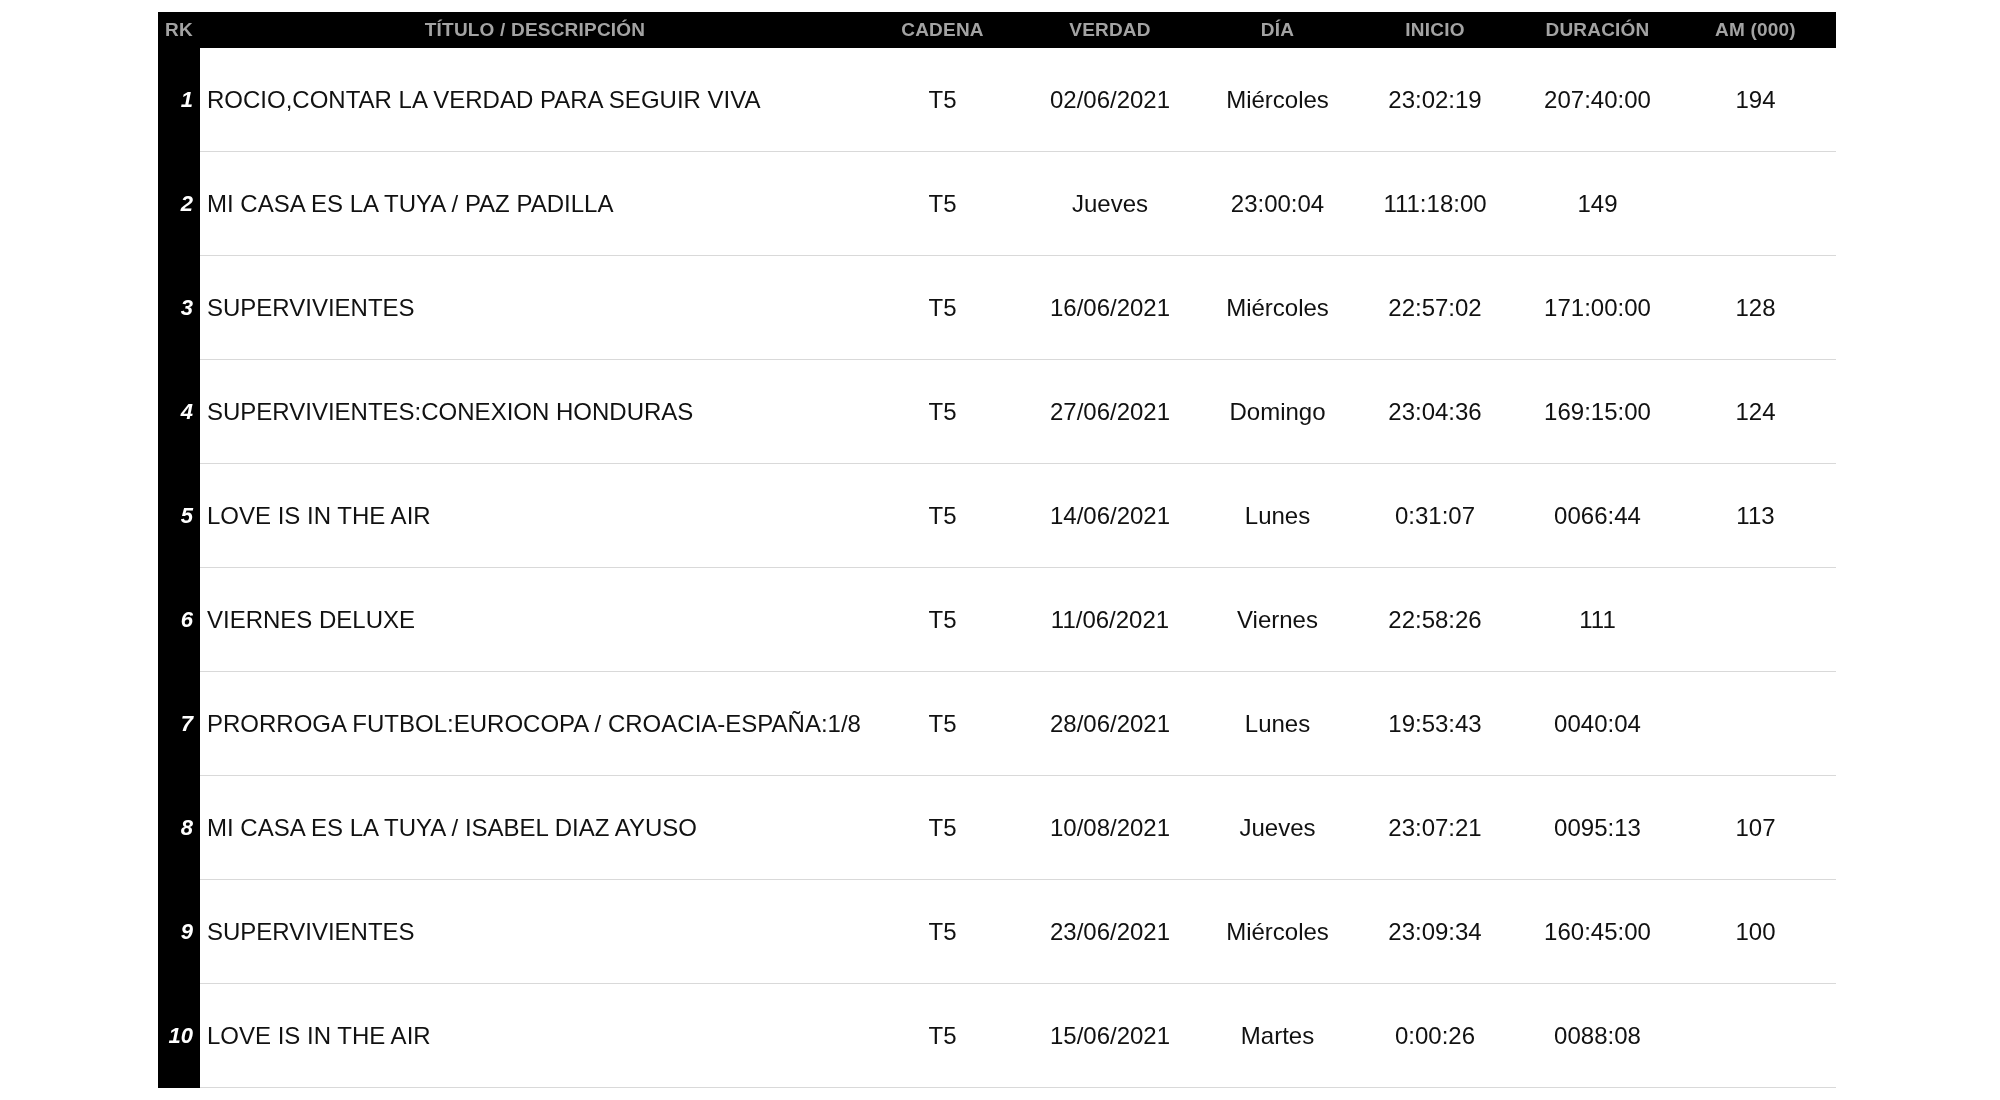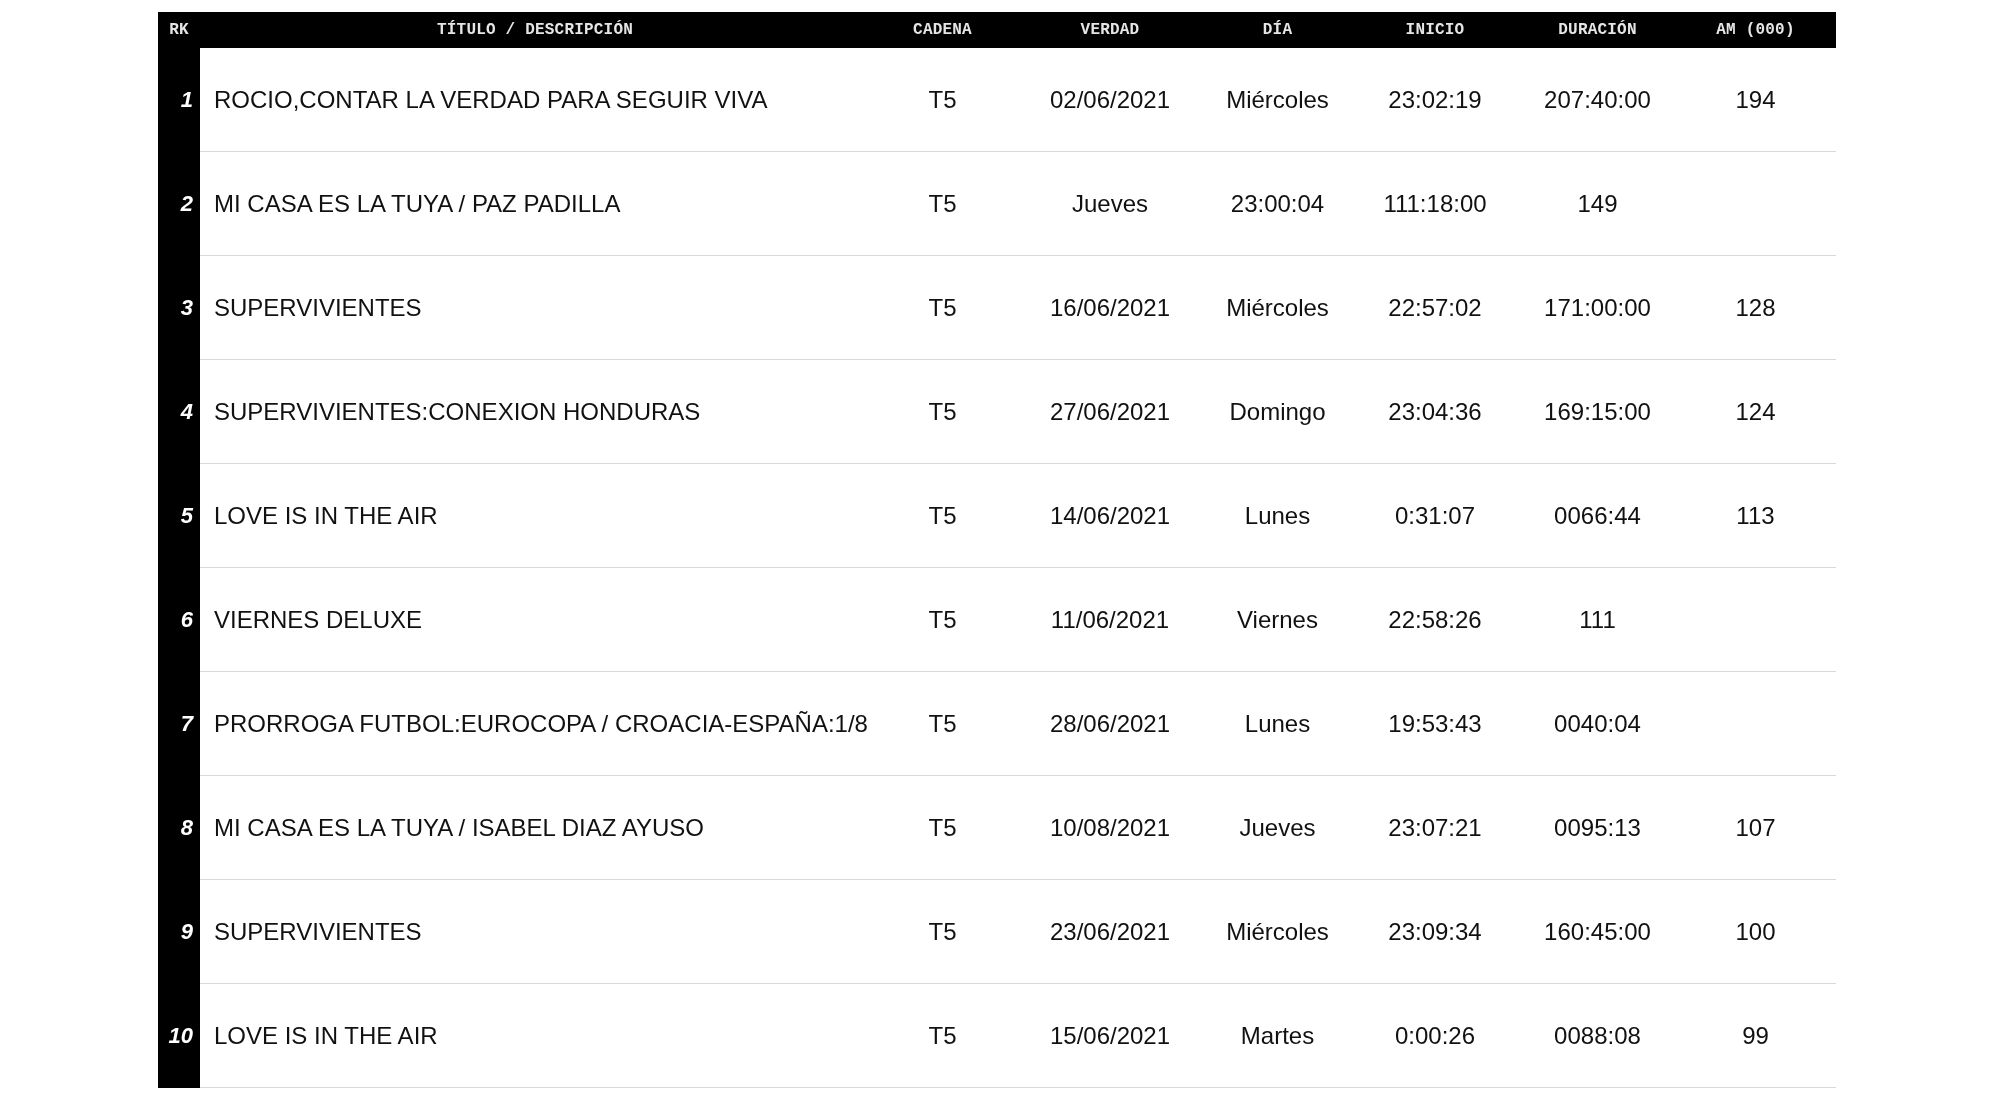--- a/index.html
+++ b/index.html
@@ -16,29 +16,28 @@
     top: 12px;
     width: 1678px;
   }
   .thead {
     display: grid;
     grid-template-columns: 42px 670px 145px 190px 145px 170px 155px 161px;
     background: #000000;
     height: 36px;
   }
   .thead .hcell {
-    color: #e5e5e5;
+    color: #a3a3a3;
     font-weight: bold;
-    font-size: 16px;
+    font-size: 19px;
     display: flex;
     align-items: center;
     justify-content: center;
     white-space: nowrap;
     letter-spacing: 0.2px;
-    font-family: Liberation Mono, monospace;
   }
   .tbody .row {
     position: relative;
     display: grid;
     grid-template-columns: 42px 670px 145px 190px 145px 170px 155px 161px;
     height: 104px;
     background: #ffffff;
   }
   .tbody .row::after {
     content: "";
@@ -62,21 +61,21 @@
     background: #000000;
     color: #ffffff;
     font-weight: bold;
     font-style: italic;
     font-size: 22px;
     justify-content: flex-end;
     padding-right: 7px;
   }
   .cell.title {
     justify-content: flex-start;
-    padding-left: 14px;
+    padding-left: 7px;
   }
 </style>
 </head>
 <body>
 
 <div class="rank-table">
 
   <div class="thead">
     <div class="hcell">RK</div>
     <div class="hcell">TÍTULO / DESCRIPCIÓN</div>
@@ -178,17 +177,16 @@
       <div class="cell">100</div>
     </div>
       <div class="row">
       <div class="cell rk">10</div>
       <div class="cell title">LOVE IS IN THE AIR</div>
       <div class="cell">T5</div>
       <div class="cell">15/06/2021</div>
       <div class="cell">Martes</div>
       <div class="cell">0:00:26</div>
       <div class="cell">0088:08</div>
-      <div class="cell">99</div>
     </div>
     </div>
 
 </div>
 
 </body></html>

